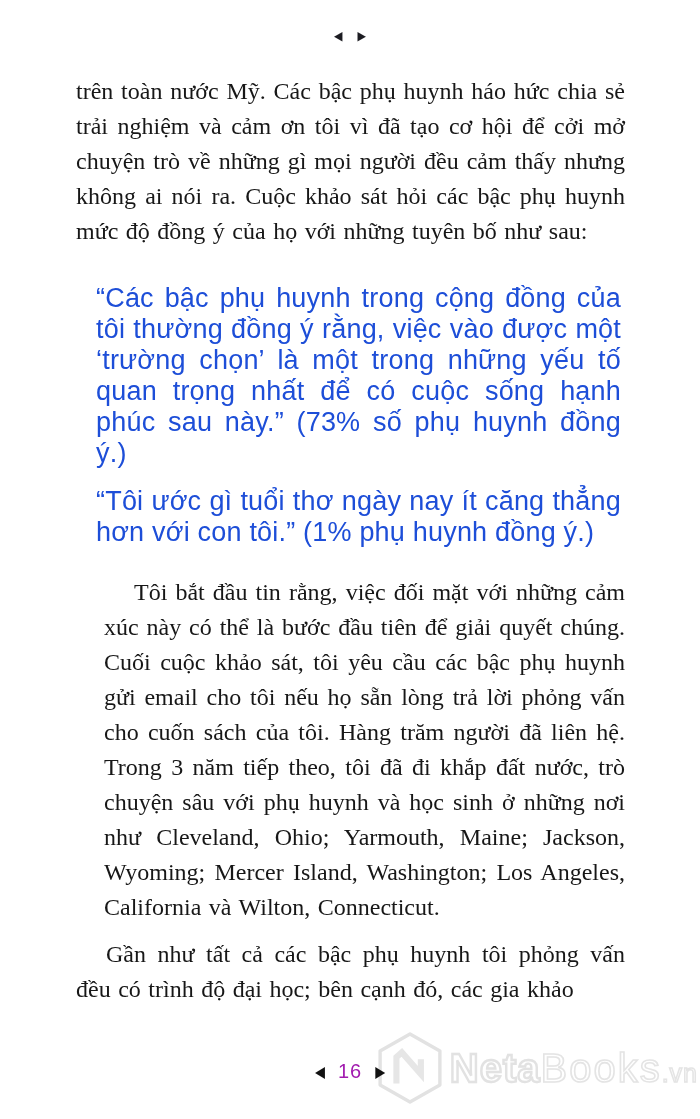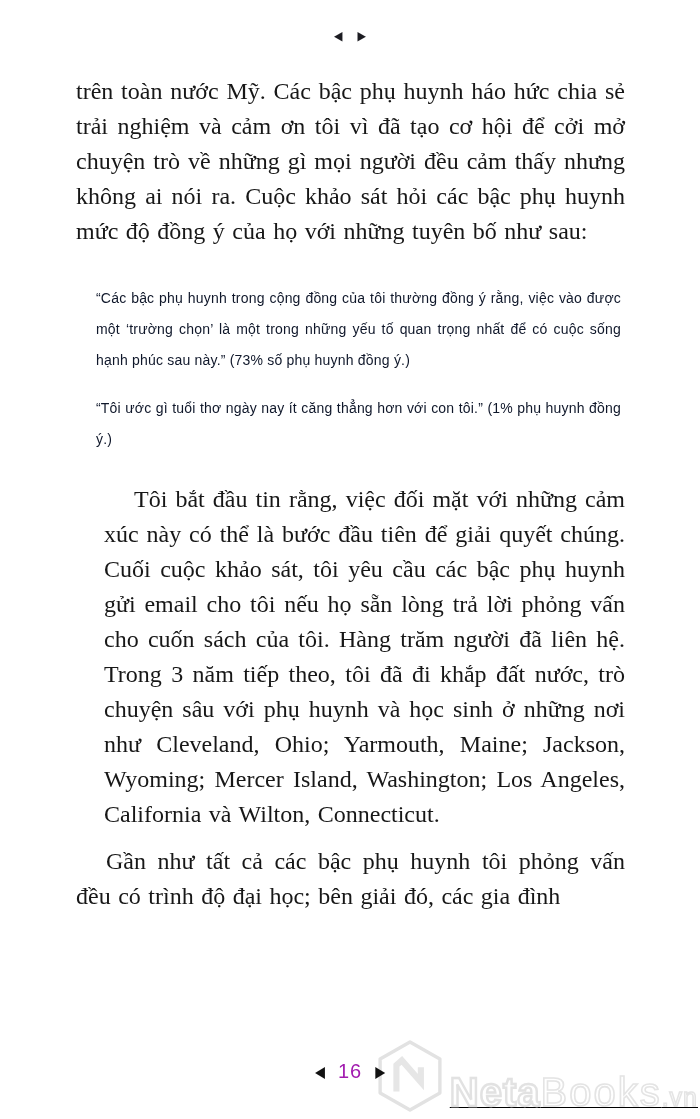--- a/index.html
+++ b/index.html
@@ -50,24 +50,24 @@
     word-spacing: 1.5px;
   }
   p.serif.indent { text-indent: 30px; }
   p.para-1 { margin-bottom: 34px; }
   p.para-2 { margin-top: 27px; margin-left: 28px; }
   p.para-3 { margin-top: 12px; }
 
   blockquote.quote {
     margin: 0 4px 17px 20px;
     font-family: "Liberation Sans", "DejaVu Sans", sans-serif;
-    font-size: 14px;
+    font-size: 27px;
     line-height: 31px;
     text-align: justify;
-    color: #0f172a;
+    color: #1d4ed8;
     letter-spacing: 0.2px;
   }
 
   
   .footer-nav {
     position: absolute;
     top: 1060px;
     left: 0;
     width: 700px;
     display: flex;
@@ -85,25 +85,24 @@
     font-size: 13px;
     color: #111;
     line-height: 1;
     transform: scaleY(1.2);
   }
 
   
   .watermark {
     position: absolute;
     right: 2px;
-    bottom: 7px;
+    bottom: 15px;
     display: flex;
-    align-items: flex-end;
+    align-items: center;
     z-index: 1;
-    text-decoration: underline;
   }
   .wm-logo { display: block; margin-right: 6px; }
   .wm-text {
     white-space: nowrap;
     font-weight: bold;
     color: #ffffff;
     line-height: 1;
   }
   .wm-neta  { font-size: 40px; letter-spacing: 1px; -webkit-text-stroke: 2.4px #e2e2e2; }
   .wm-books { font-size: 40px; letter-spacing: 2px; font-weight: normal; -webkit-text-stroke: 1.6px #e4e4e4; }
@@ -122,21 +121,21 @@
     <span class="head-arrow">▶</span>
   </div>
 
   <div class="body-text">
     <p class="serif para-1">trên toàn nước Mỹ. Các bậc phụ huynh háo hức chia sẻ trải nghiệm và cảm ơn tôi vì đã tạo cơ hội để cởi mở chuyện trò về những gì mọi người đều cảm thấy nhưng không ai nói ra. Cuộc khảo sát hỏi các bậc phụ huynh mức độ đồng ý của họ với những tuyên bố như sau:</p>
 
     <blockquote class="quote">“Các bậc phụ huynh trong cộng đồng của tôi thường đồng ý rằng, việc vào được một ‘trường chọn’ là một trong những yếu tố quan trọng nhất để có cuộc sống hạnh phúc sau này.” (73% số phụ huynh đồng ý.)</blockquote>
     <blockquote class="quote">“Tôi ước gì tuổi thơ ngày nay ít căng thẳng hơn với con tôi.” (1% phụ huynh đồng ý.)</blockquote>
 
     <p class="serif indent para-2">Tôi bắt đầu tin rằng, việc đối mặt với những cảm xúc này có thể là bước đầu tiên để giải quyết chúng. Cuối cuộc khảo sát, tôi yêu cầu các bậc phụ huynh gửi email cho tôi nếu họ sẵn lòng trả lời phỏng vấn cho cuốn sách của tôi. Hàng trăm người đã liên hệ. Trong 3 năm tiếp theo, tôi đã đi khắp đất nước, trò chuyện sâu với phụ huynh và học sinh ở những nơi như Cleveland, Ohio; Yarmouth, Maine; Jackson, Wyoming; Mercer Island, Washington; Los Angeles, California và Wilton, Connecticut.</p>
-    <p class="serif indent para-3">Gần như tất cả các bậc phụ huynh tôi phỏng vấn đều có trình độ đại học; bên giải đó, các gia đình</p>
+    <p class="serif indent para-3">Gần như tất cả các bậc phụ huynh tôi phỏng vấn đều có trình độ đại học; bên cạnh đó, các gia khảo</p>
   </div>
 
   <div class="footer-nav">
     <span class="nav-arrow">◀</span>
     <span class="page-num">16</span>
     <span class="nav-arrow">▶</span>
   </div>
 
   <div class="watermark">
     <svg class="wm-logo" width="68" height="72" viewBox="0 0 100 106" fill="none" xmlns="http://www.w3.org/2000/svg">

